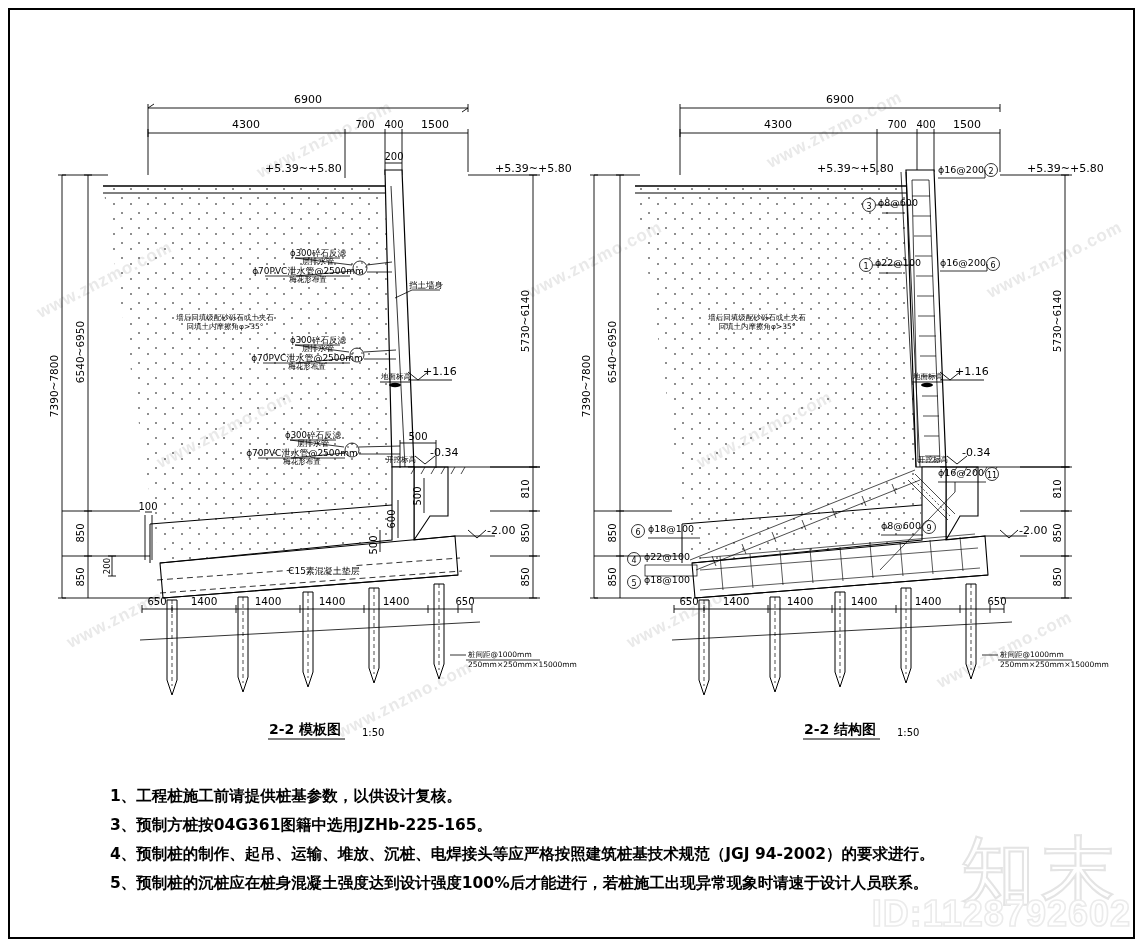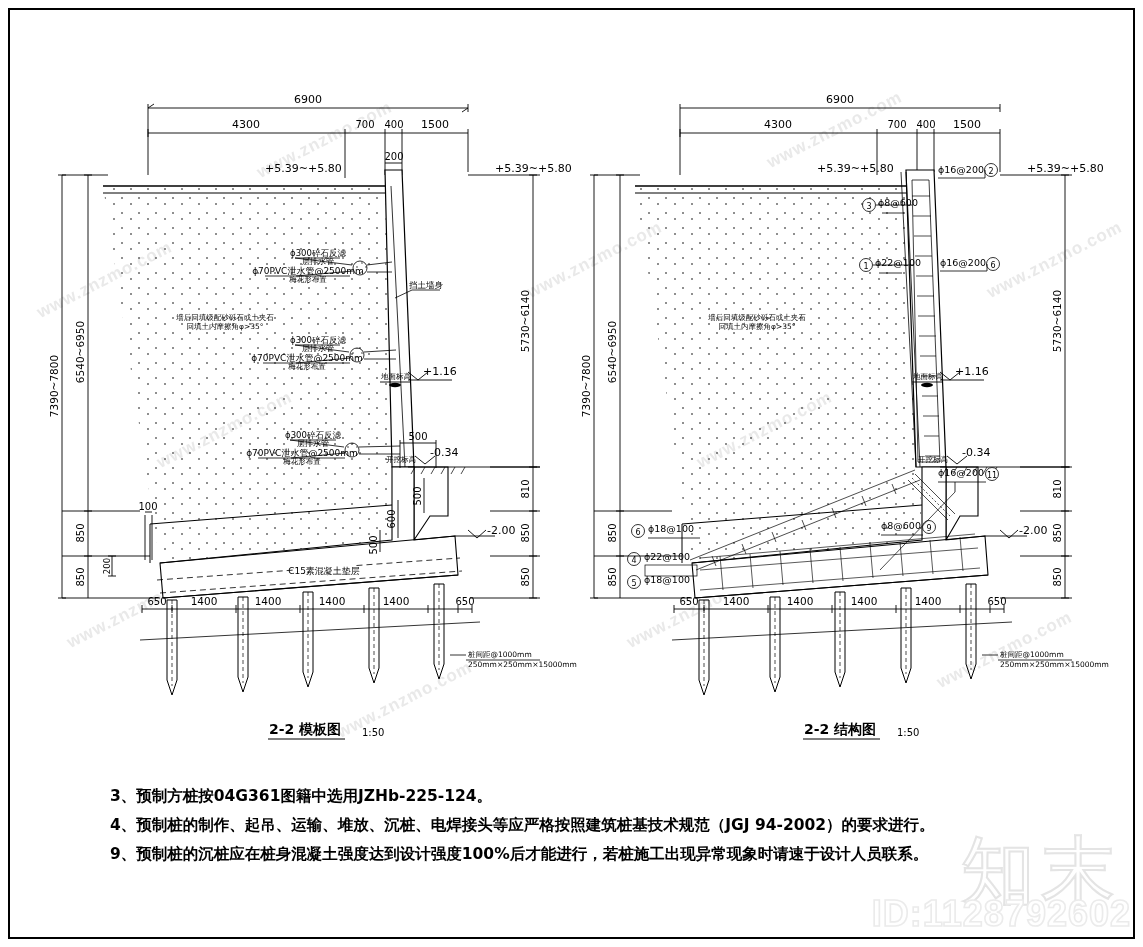--- a/index.html
+++ b/index.html
@@ -593,16 +593,17 @@
   </g>
 
   <line x1="18" y1="770" x2="1125" y2="770" stroke="#000" stroke-width="0.8" opacity="0"></line>
   </g>
 </svg>
 
 <div class="bigwm">知末</div>
 <div class="idwm">ID:1128792602</div>
 
 <div class="notes">
-  <div>3、预制方桩按04G361图籍中选用JZHb-225-124。</div>
+  <div>1、工程桩施工前请提供桩基参数，以供设计复核。</div>
+  <div>3、预制方桩按04G361图籍中选用JZHb-225-165。</div>
   <div>4、预制桩的制作、起吊、运输、堆放、沉桩、电焊接头等应严格按照建筑桩基技术规范（JGJ 94-2002）的要求进行。</div>
-  <div>9、预制桩的沉桩应在桩身混凝土强度达到设计强度100%后才能进行，若桩施工出现异常现象时请速于设计人员联系。</div>
+  <div>5、预制桩的沉桩应在桩身混凝土强度达到设计强度100%后才能进行，若桩施工出现异常现象时请速于设计人员联系。</div>
 </div>
 
 </body></html>

